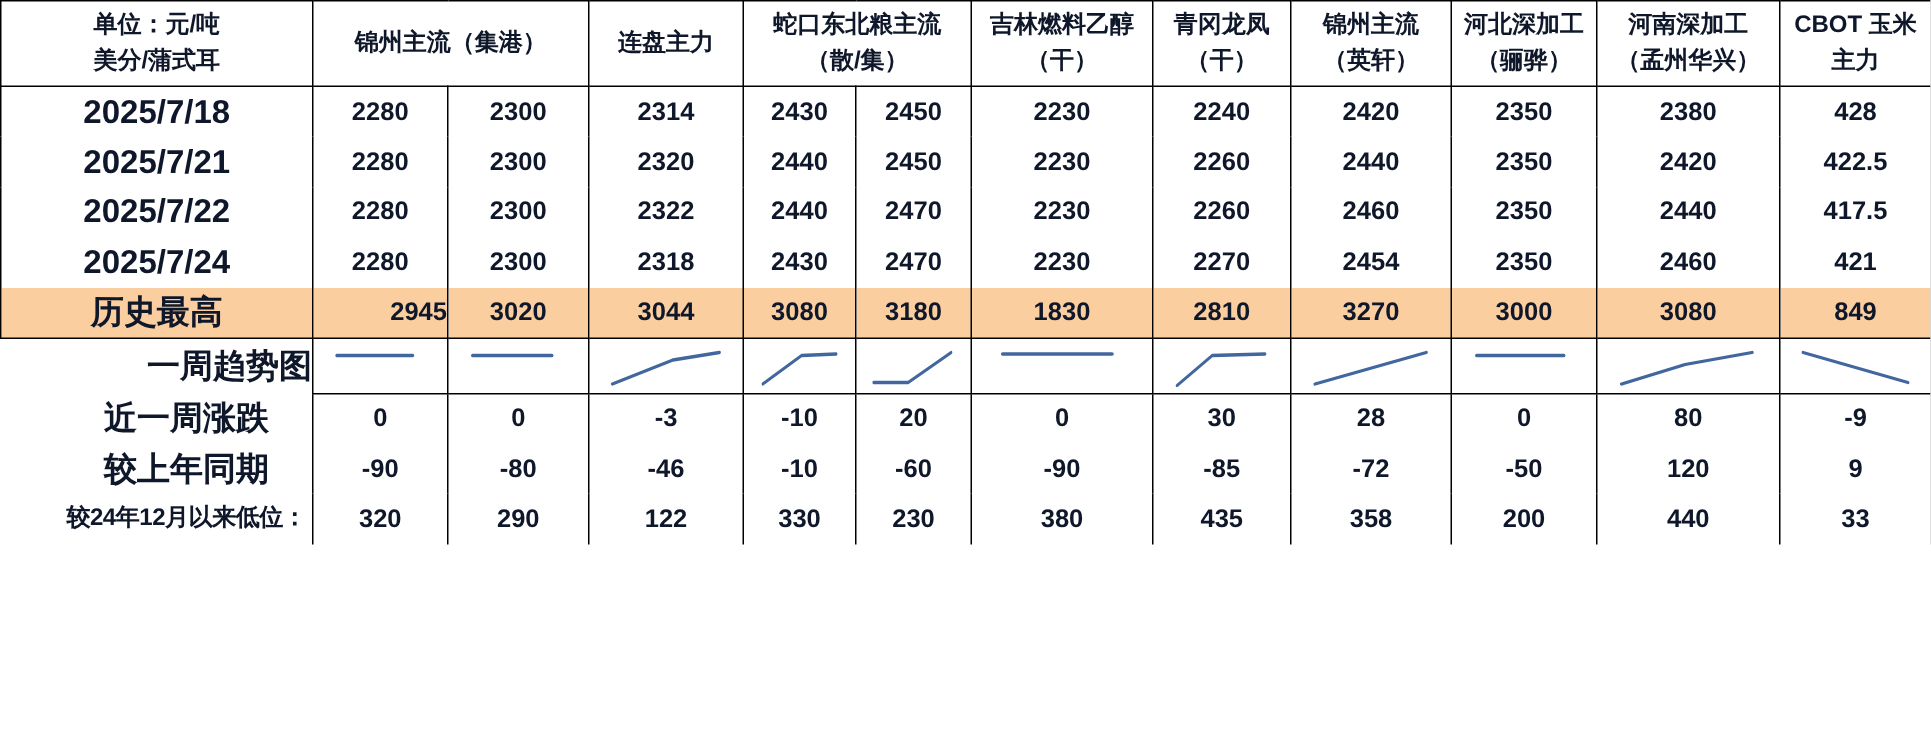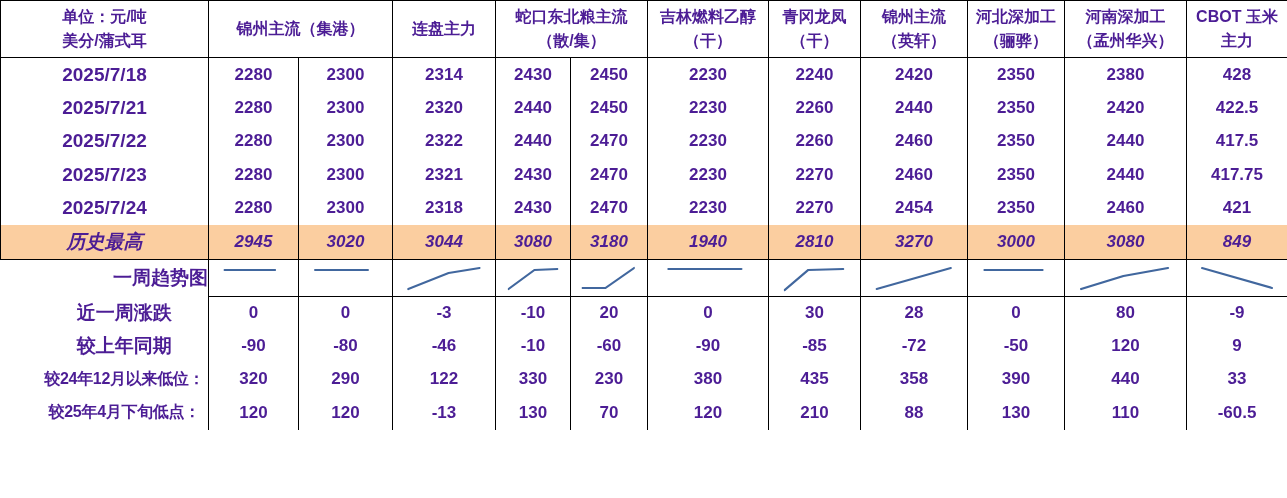--- a/index.html
+++ b/index.html
@@ -1,47 +1,47 @@
 <!DOCTYPE html>
 <html><head>
 <meta charset="utf-8">
 <style>
   html,body{margin:0;padding:0;background:#fff;}
   #sheet{
     width:1287px;height:433px;overflow:hidden;background:#fff;
     font-family:"Liberation Sans","DejaVu Sans",sans-serif;
-    font-weight:700;color:#4c1d95;
+    font-weight:700;color:#0f172a;
   }
   table{border-collapse:collapse;table-layout:fixed;width:1287px;}
   td{text-align:center;vertical-align:middle;padding:0;overflow:hidden;white-space:nowrap;}
   
   col.c-label{width:208px}
   col.c1{width:90px} col.c2{width:94px} col.c3{width:103px}
   col.c4{width:75px} col.c5{width:77px} col.c6{width:121px}
   col.c7{width:92px} col.c8{width:107px} col.c9{width:97px}
   col.c10{width:122px} col.c11{width:101px}
   
   tr.r-header{height:57px}
   tr.r-date{height:33.5px}
   tr.r-hist{height:34px}
   tr.r-spark{height:37px}
   tr.r-bottom{height:33.4px}
   
   tr.top td{border-left:1px solid #000;border-right:1px solid #000;}
   tr.r-header td{border-top:1.5px solid #000;border-bottom:1px solid #000;font-size:16px;line-height:1.5;}
-  tr.r-hist td{border-bottom:1px solid #000;font-style:italic;}
+  tr.r-hist td{border-bottom:1px solid #000;}
   
   tr.r-spark td.data{border:1px solid #000;}
   tr.r-spark td.label{border:none;text-align:right;}
   
   tr.r-bottom td.data{border-left:1px solid #000;border-right:1px solid #000;}
   tr.r-bottom td.label{border:none;padding-left:40px;}
   tr.r-last td.data{border-bottom:1.5px solid #000;}
   .val{font-size:17px;}
-  .lab{font-size:19px;margin-top:35px;}
+  .lab{font-size:22px;margin-top:35px;}
   .lab-sm{font-size:16px;letter-spacing:-0.3px;}
   .spark-svg{display:block;margin:2px auto 1px auto;}
 </style>
 </head>
 <body>
 
 <div id="sheet">
   <table id="price-table">
     <colgroup>
       <col class="c-label">
@@ -134,55 +134,41 @@
           <td class="data val">2440</td>
           <td class="data val">2470</td>
           <td class="data val">2230</td>
           <td class="data val">2260</td>
           <td class="data val">2460</td>
           <td class="data val">2350</td>
           <td class="data val">2440</td>
           <td class="data val">417.5</td>
         </tr>
         <tr class="r-date top">
-          <td class="label lab">2025/7/23</td>
-          <td class="data val">2280</td>
-          <td class="data val">2300</td>
-          <td class="data val">2321</td>
-          <td class="data val">2430</td>
-          <td class="data val">2470</td>
-          <td class="data val">2230</td>
-          <td class="data val">2270</td>
-          <td class="data val">2460</td>
-          <td class="data val">2350</td>
-          <td class="data val">2440</td>
-          <td class="data val">417.75</td>
-        </tr>
-        <tr class="r-date top">
           <td class="label lab">2025/7/24</td>
           <td class="data val">2280</td>
           <td class="data val">2300</td>
           <td class="data val">2318</td>
           <td class="data val">2430</td>
           <td class="data val">2470</td>
           <td class="data val">2230</td>
           <td class="data val">2270</td>
           <td class="data val">2454</td>
           <td class="data val">2350</td>
           <td class="data val">2460</td>
           <td class="data val">421</td>
         </tr>
         <tr class="r-hist top">
           <td class="label lab" style="background: rgb(251, 206, 160);">历史最高</td>
-          <td class="data val" style="background: rgb(251, 206, 160);">2945</td>
+          <td class="data val" style="background: rgb(251, 206, 160); text-align: right;">2945</td>
           <td class="data val" style="background: rgb(251, 206, 160);">3020</td>
           <td class="data val" style="background: rgb(251, 206, 160);">3044</td>
           <td class="data val" style="background: rgb(251, 206, 160);">3080</td>
           <td class="data val" style="background: rgb(251, 206, 160);">3180</td>
-          <td class="data val" style="background: rgb(251, 206, 160);">1940</td>
+          <td class="data val" style="background: rgb(251, 206, 160);">1830</td>
           <td class="data val" style="background: rgb(251, 206, 160); margin-left: 40px;">2810</td>
           <td class="data val" style="background: rgb(251, 206, 160);">3270</td>
           <td class="data val" style="background: rgb(251, 206, 160); text-align: center;">3000</td>
           <td class="data val" style="background: rgb(251, 206, 160);">3080</td>
           <td class="data val" style="background: rgb(251, 206, 160);">849</td>
         </tr>
         <tr class="r-spark">
           <td class="label lab">一周趋势图</td>
           <td class="data">
             <svg viewBox="0 0 100 30" preserveAspectRatio="none" class="spark-svg" width="92%" height="30">
@@ -271,33 +257,19 @@
         <tr class="r-bottom">
           <td class="label lab-sm">较24年12月以来低位：</td>
           <td class="data val">320</td>
           <td class="data val">290</td>
           <td class="data val">122</td>
           <td class="data val">330</td>
           <td class="data val">230</td>
           <td class="data val">380</td>
           <td class="data val">435</td>
           <td class="data val">358</td>
-          <td class="data val">390</td>
+          <td class="data val">200</td>
           <td class="data val">440</td>
           <td class="data val">33</td>
-        </tr>
-        <tr class="r-bottom">
-          <td class="label lab-sm">较25年4月下旬低点：</td>
-          <td class="data val">120</td>
-          <td class="data val">120</td>
-          <td class="data val">-13</td>
-          <td class="data val">130</td>
-          <td class="data val">70</td>
-          <td class="data val">120</td>
-          <td class="data val">210</td>
-          <td class="data val">88</td>
-          <td class="data val">130</td>
-          <td class="data val">110</td>
-          <td class="data val">-60.5</td>
         </tr>
       </tbody>
   </table>
 </div>
 
 </body></html>

